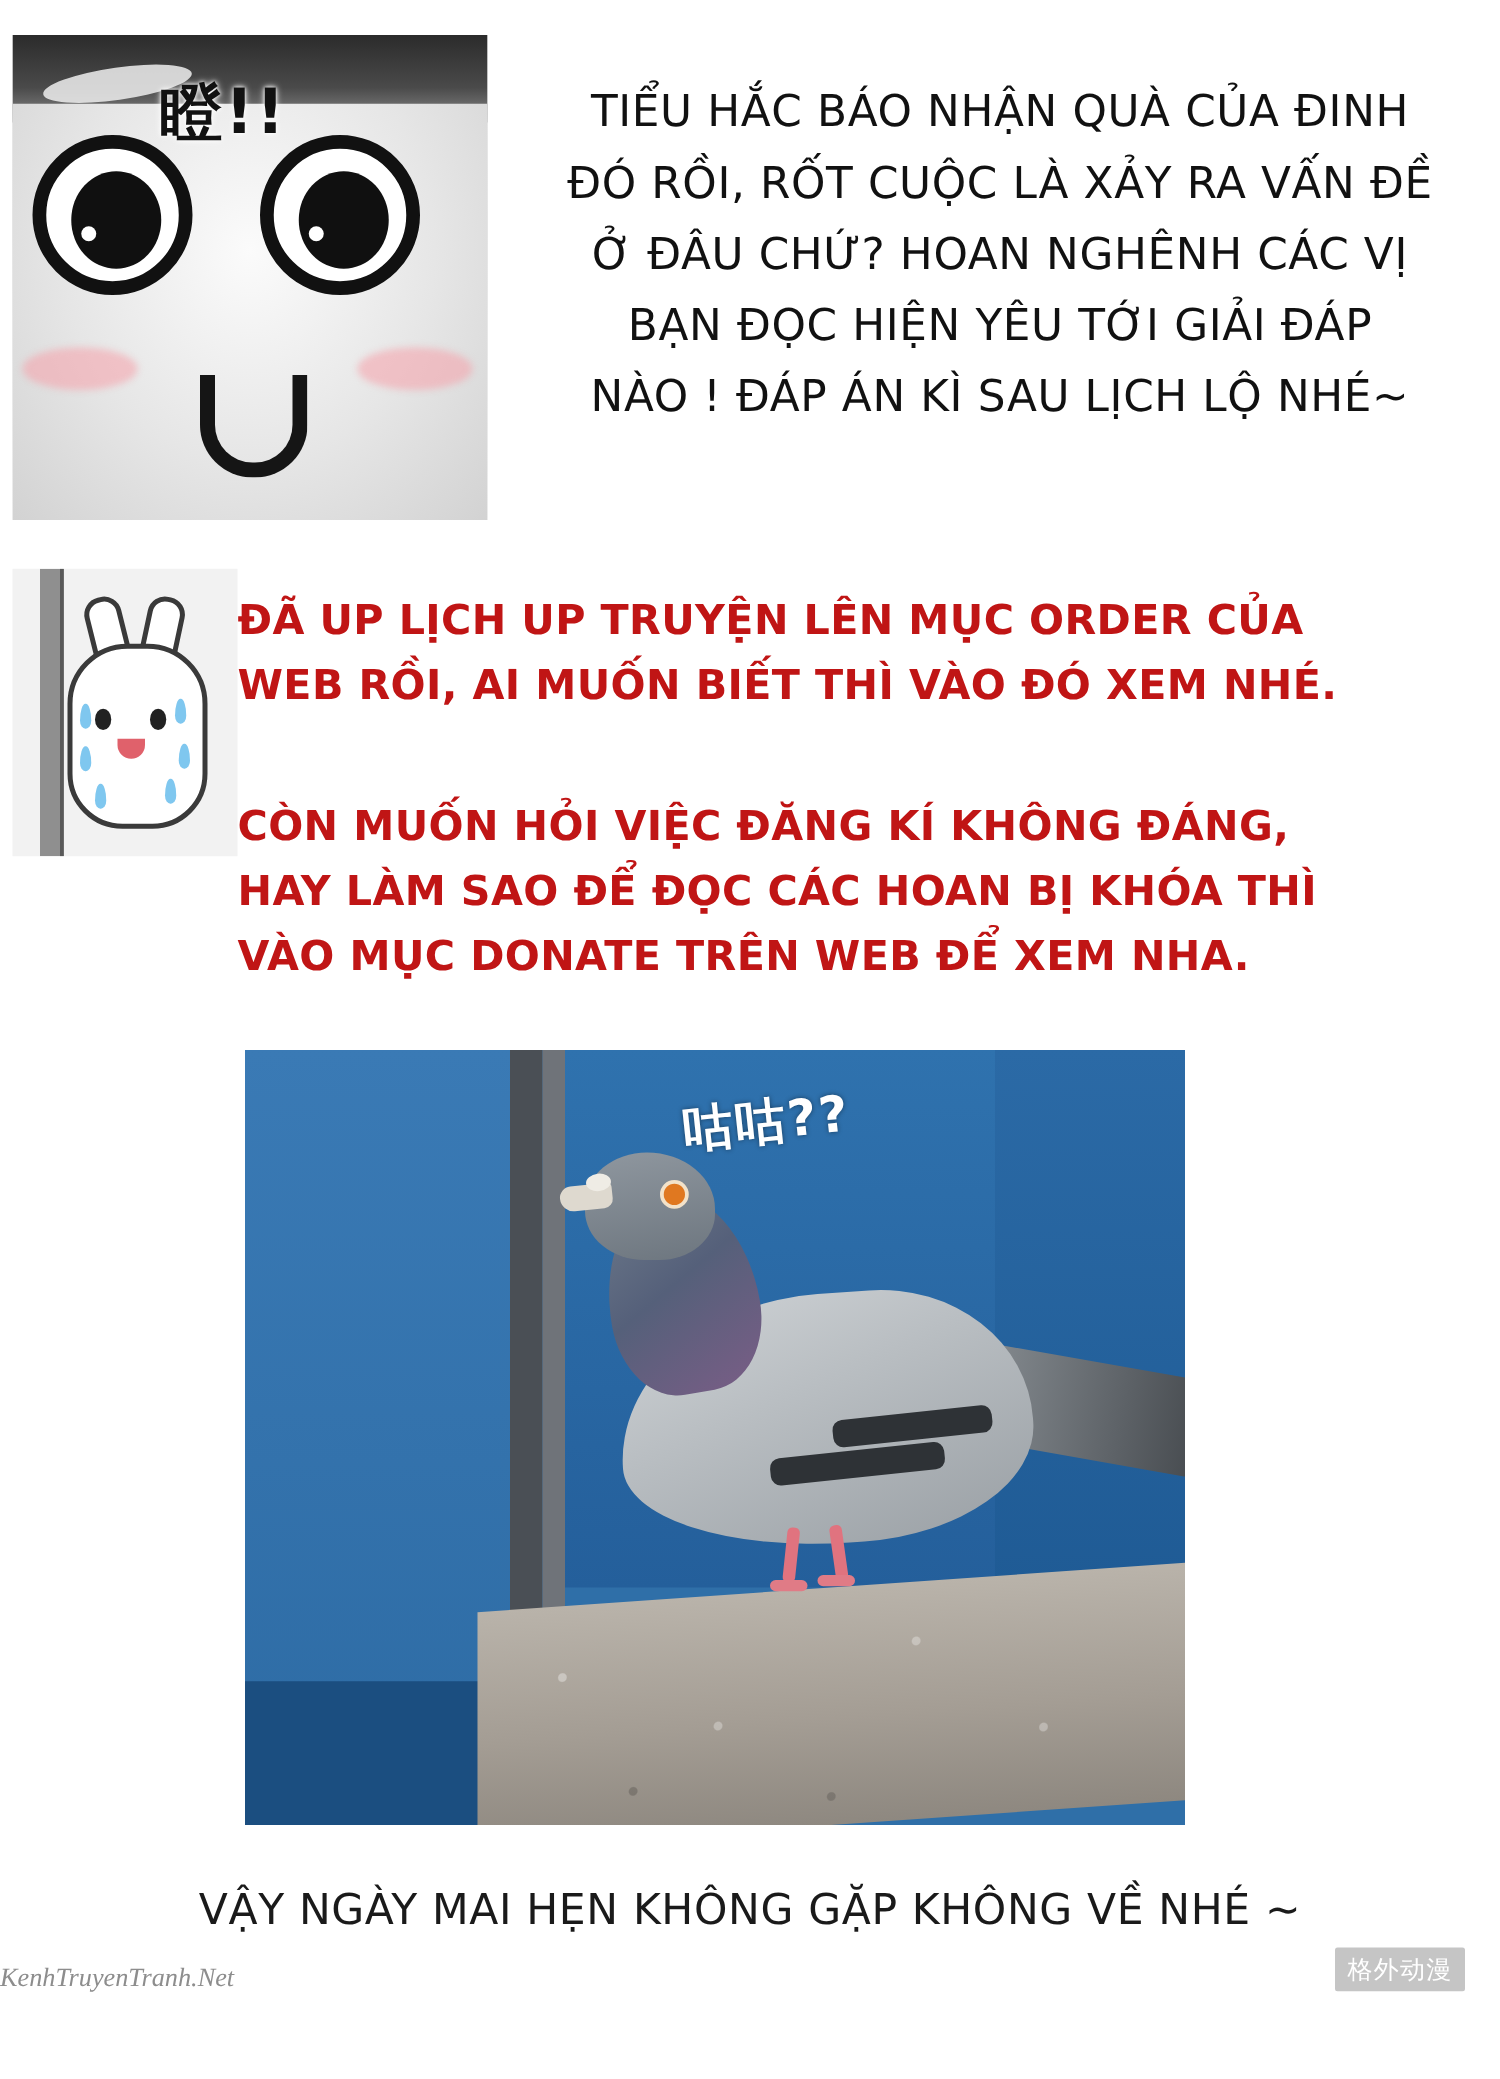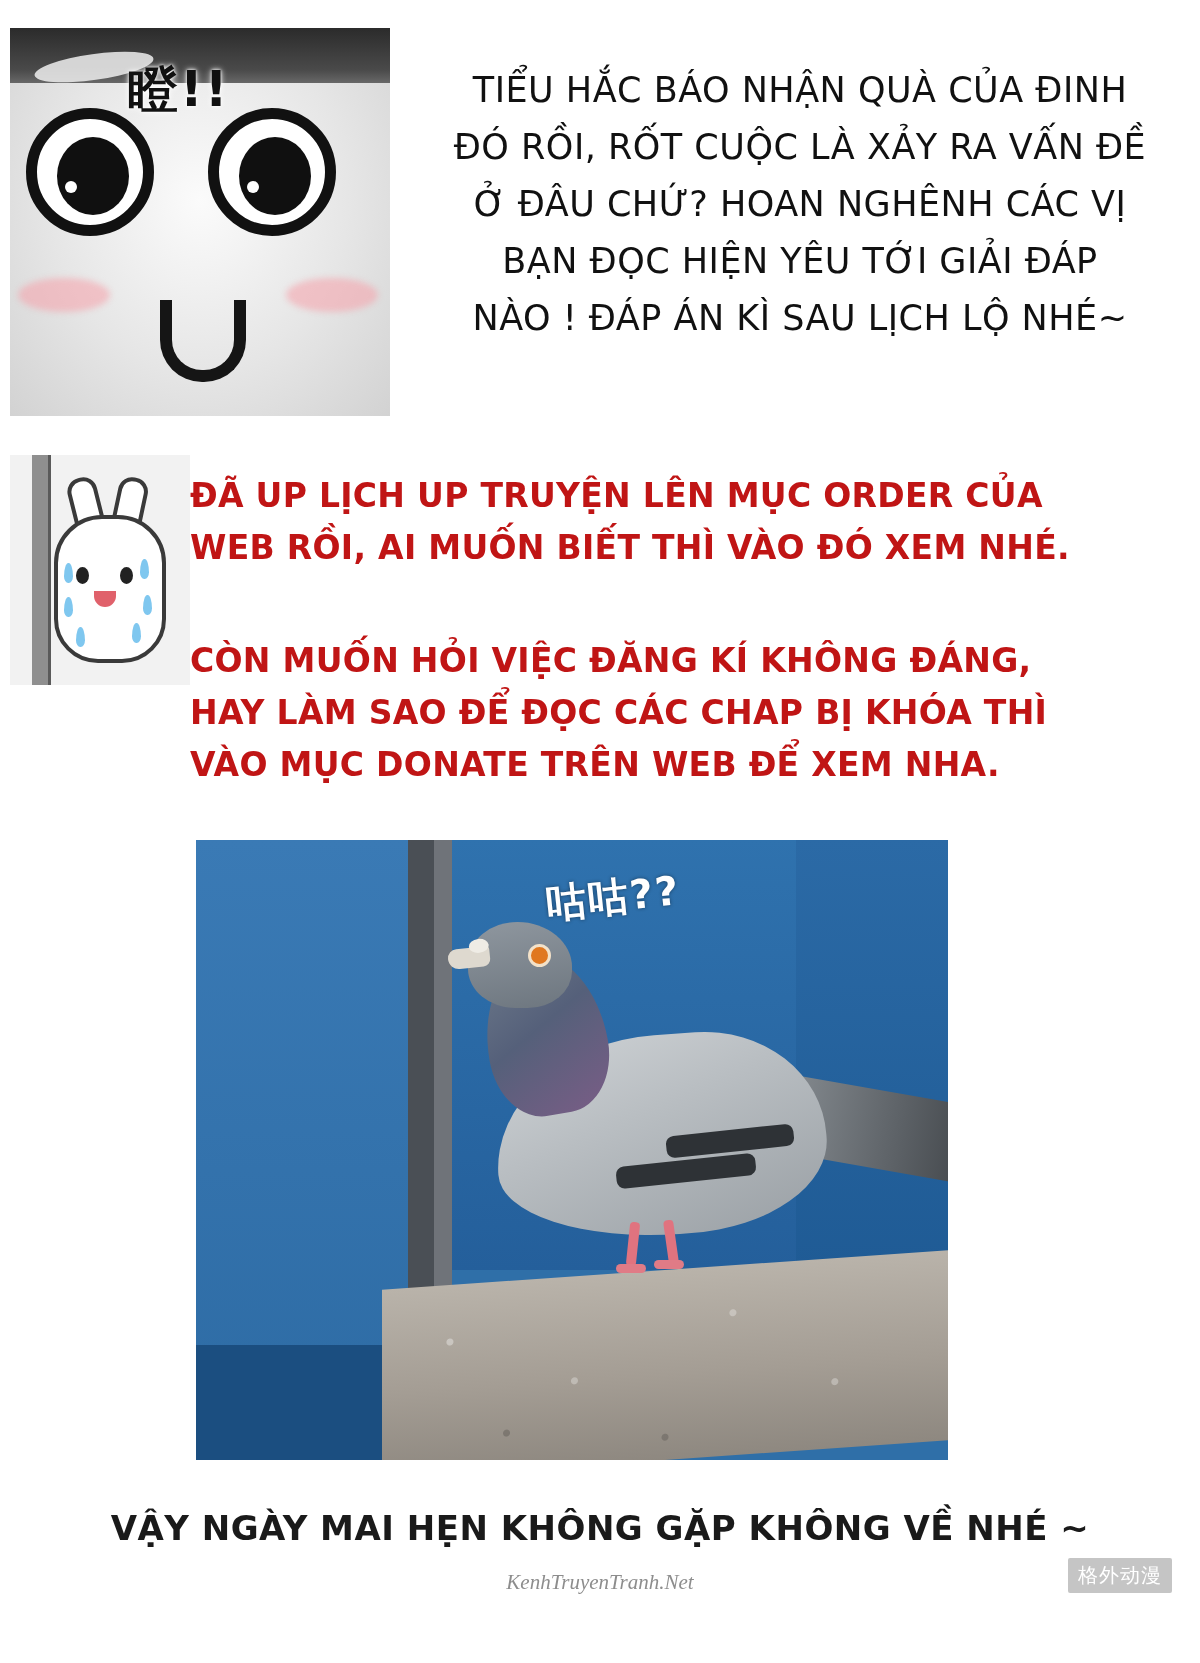--- a/index.html
+++ b/index.html
@@ -334,31 +334,30 @@
   }
 
   
   .bottom-text {
     position: absolute;
     left: 0; top: 1508px;
     width: 1200px;
     text-align: center;
     color: #1a1a1a;
     font-size: 34px;
-    font-weight: 700;
+    font-weight: 400;
     letter-spacing: .5px;
     font-family: "DejaVu Sans", sans-serif;
     white-space: nowrap;
   }
 
   .site-credit {
     position: absolute;
     left: 0; top: 1570px;
     width: 1200px;
-    text-align: center;
     color: #8d8d8d;
     font-size: 21px;
     font-family: "Liberation Serif", serif;
     font-style: italic;
   }
 
   .watermark {
     position: absolute;
     right: 28px; top: 1558px;
     padding: 4px 10px;
@@ -414,21 +413,21 @@
     <div class="tear t6"></div>
   </div>
 
   <div class="red-block" id="red1">
     <span class="ln">ĐÃ UP LỊCH UP TRUYỆN LÊN MỤC ORDER CỦA</span>
     <span class="ln">WEB RỒI, AI MUỐN BIẾT THÌ VÀO ĐÓ XEM NHÉ.</span>
   </div>
 
   <div class="red-block" id="red2">
     <span class="ln">CÒN MUỐN HỎI VIỆC ĐĂNG KÍ KHÔNG ĐÁNG,</span>
-    <span class="ln">HAY LÀM SAO ĐỂ ĐỌC CÁC CHAP BỊ KHÓA THÌ</span>
+    <span class="ln">HAY LÀM SAO ĐỂ ĐỌC CÁC HOAN BỊ KHÓA THÌ</span>
     <span class="ln">VÀO MỤC DONATE TRÊN WEB ĐỂ XEM NHA.</span>
   </div>
 
   <div class="pigeon-photo">
     <div class="pg-wall-left"></div>
     <div class="pg-wall-right"></div>
     <div class="pg-wall-right2"></div>
     <div class="pg-frame"></div>
     <div class="pg-frame2"></div>
     <div class="pg-dark-bottom"></div>

